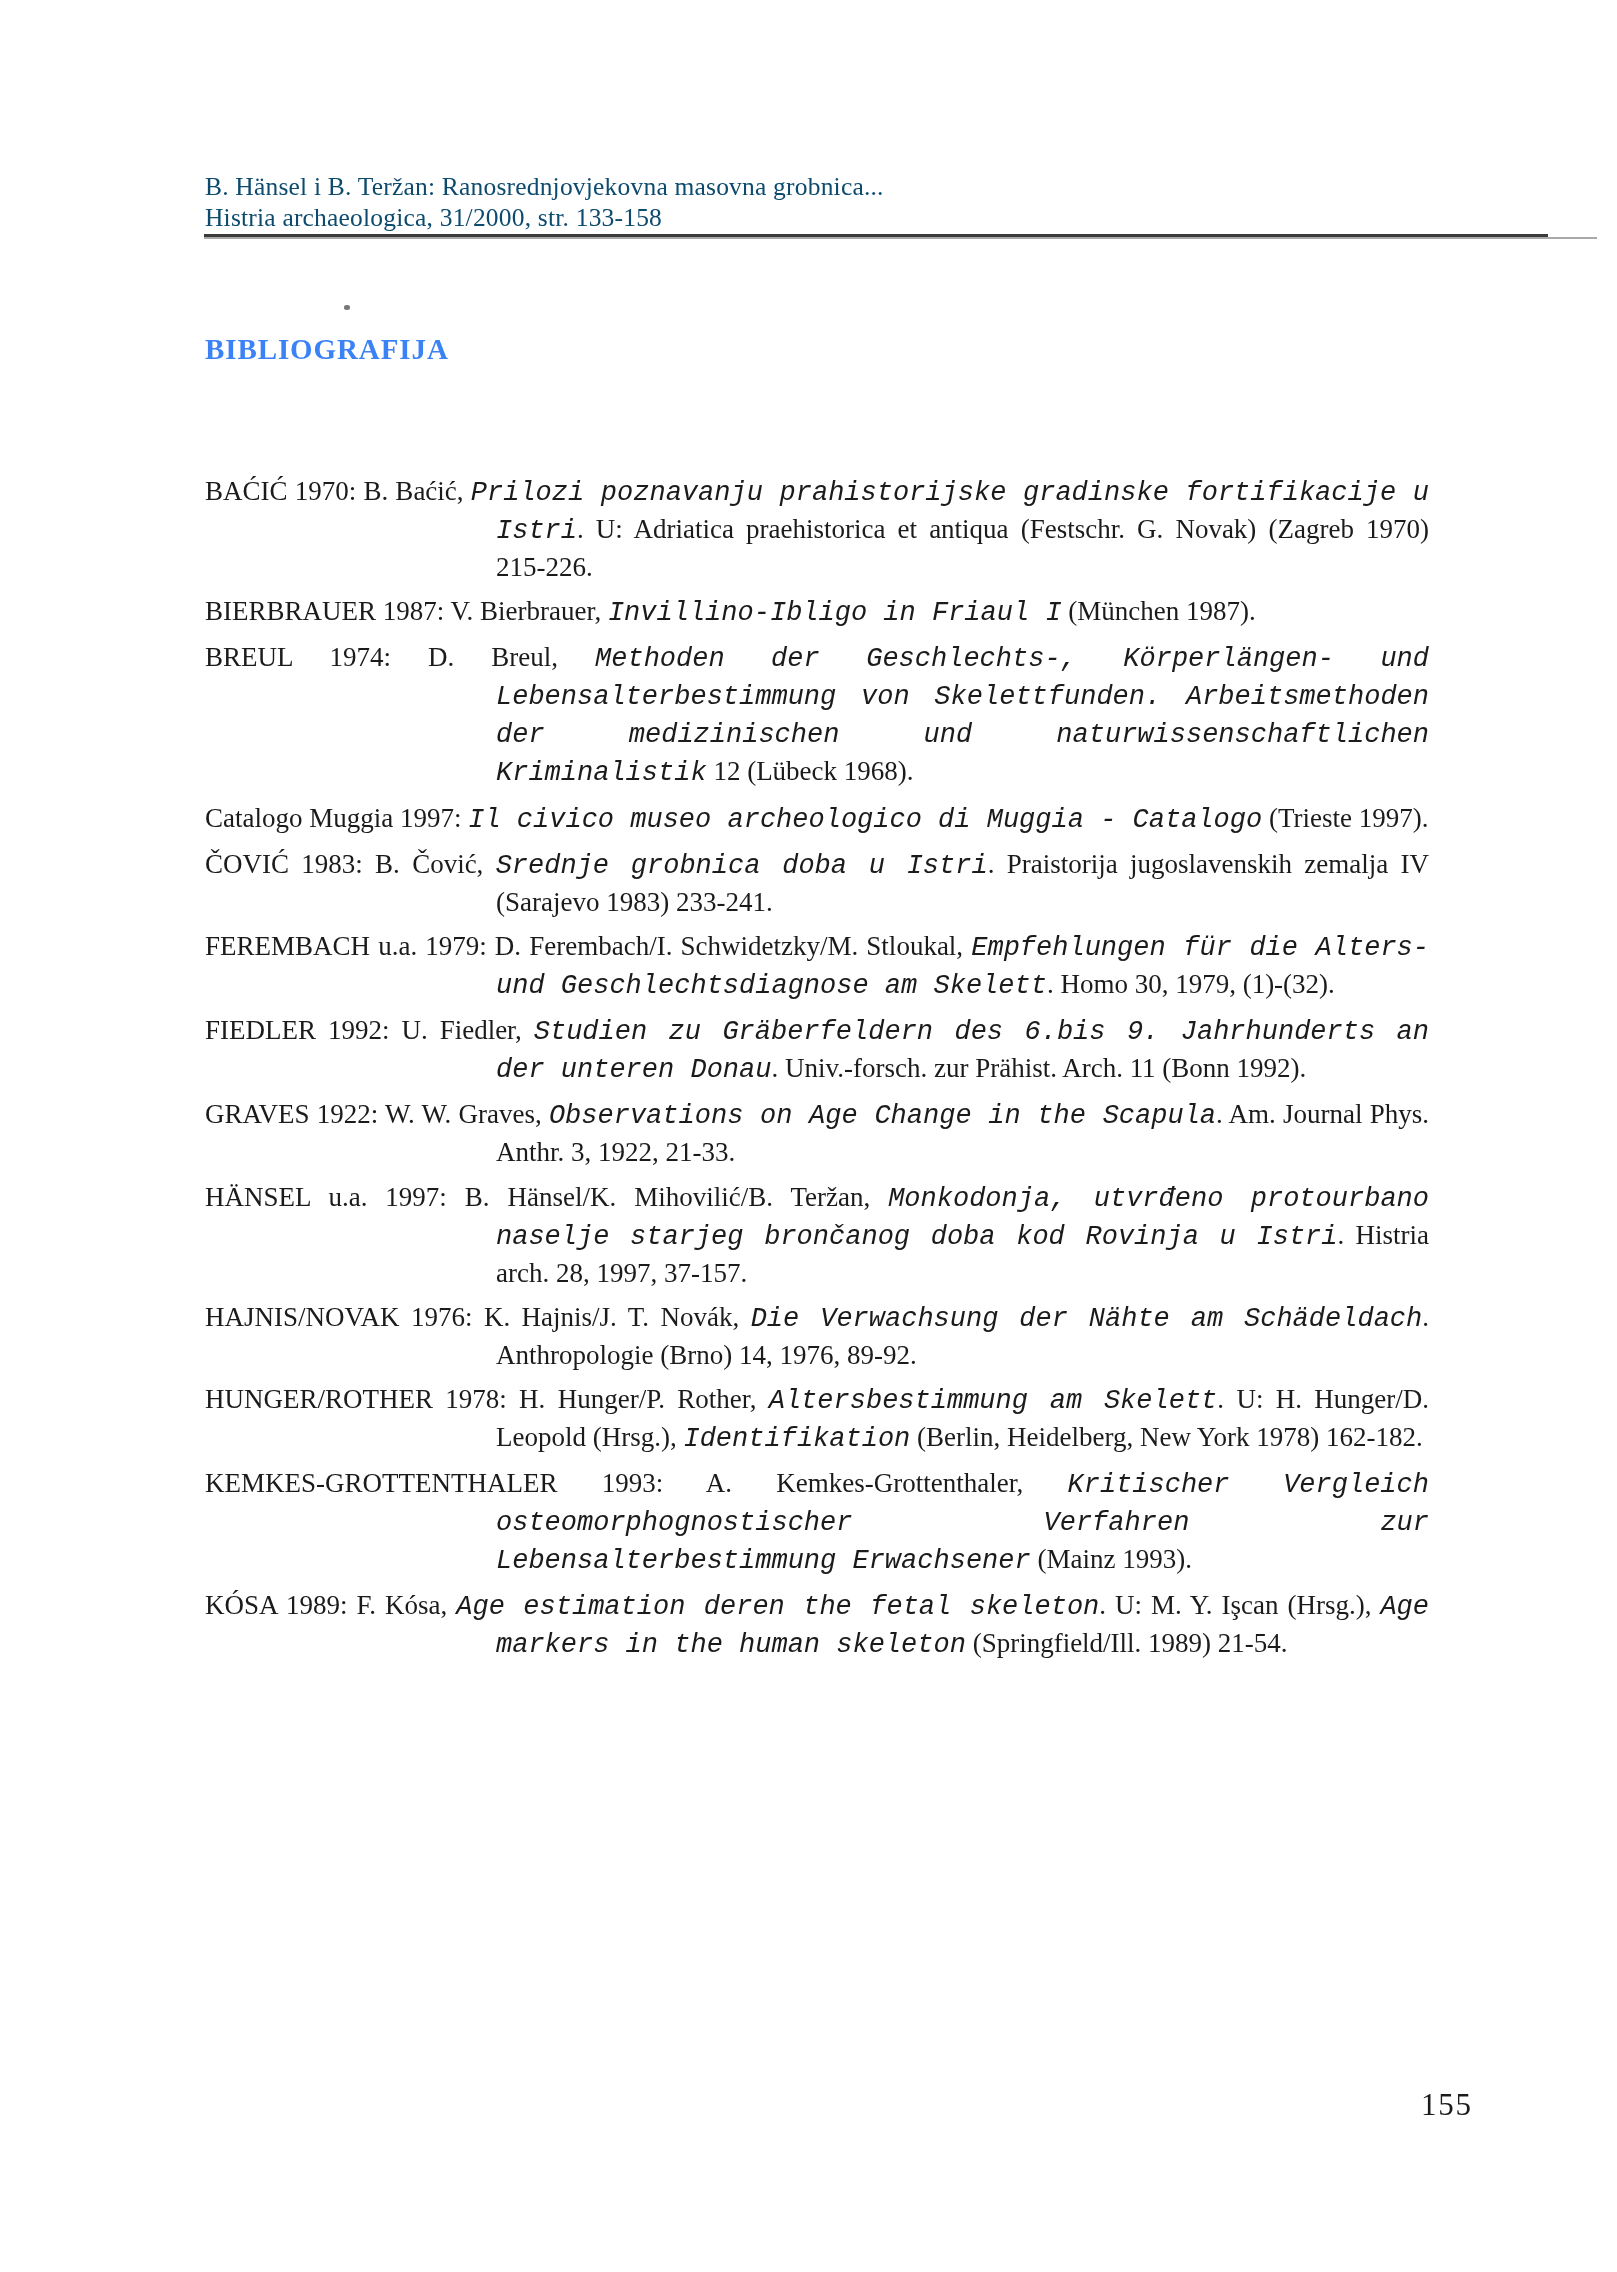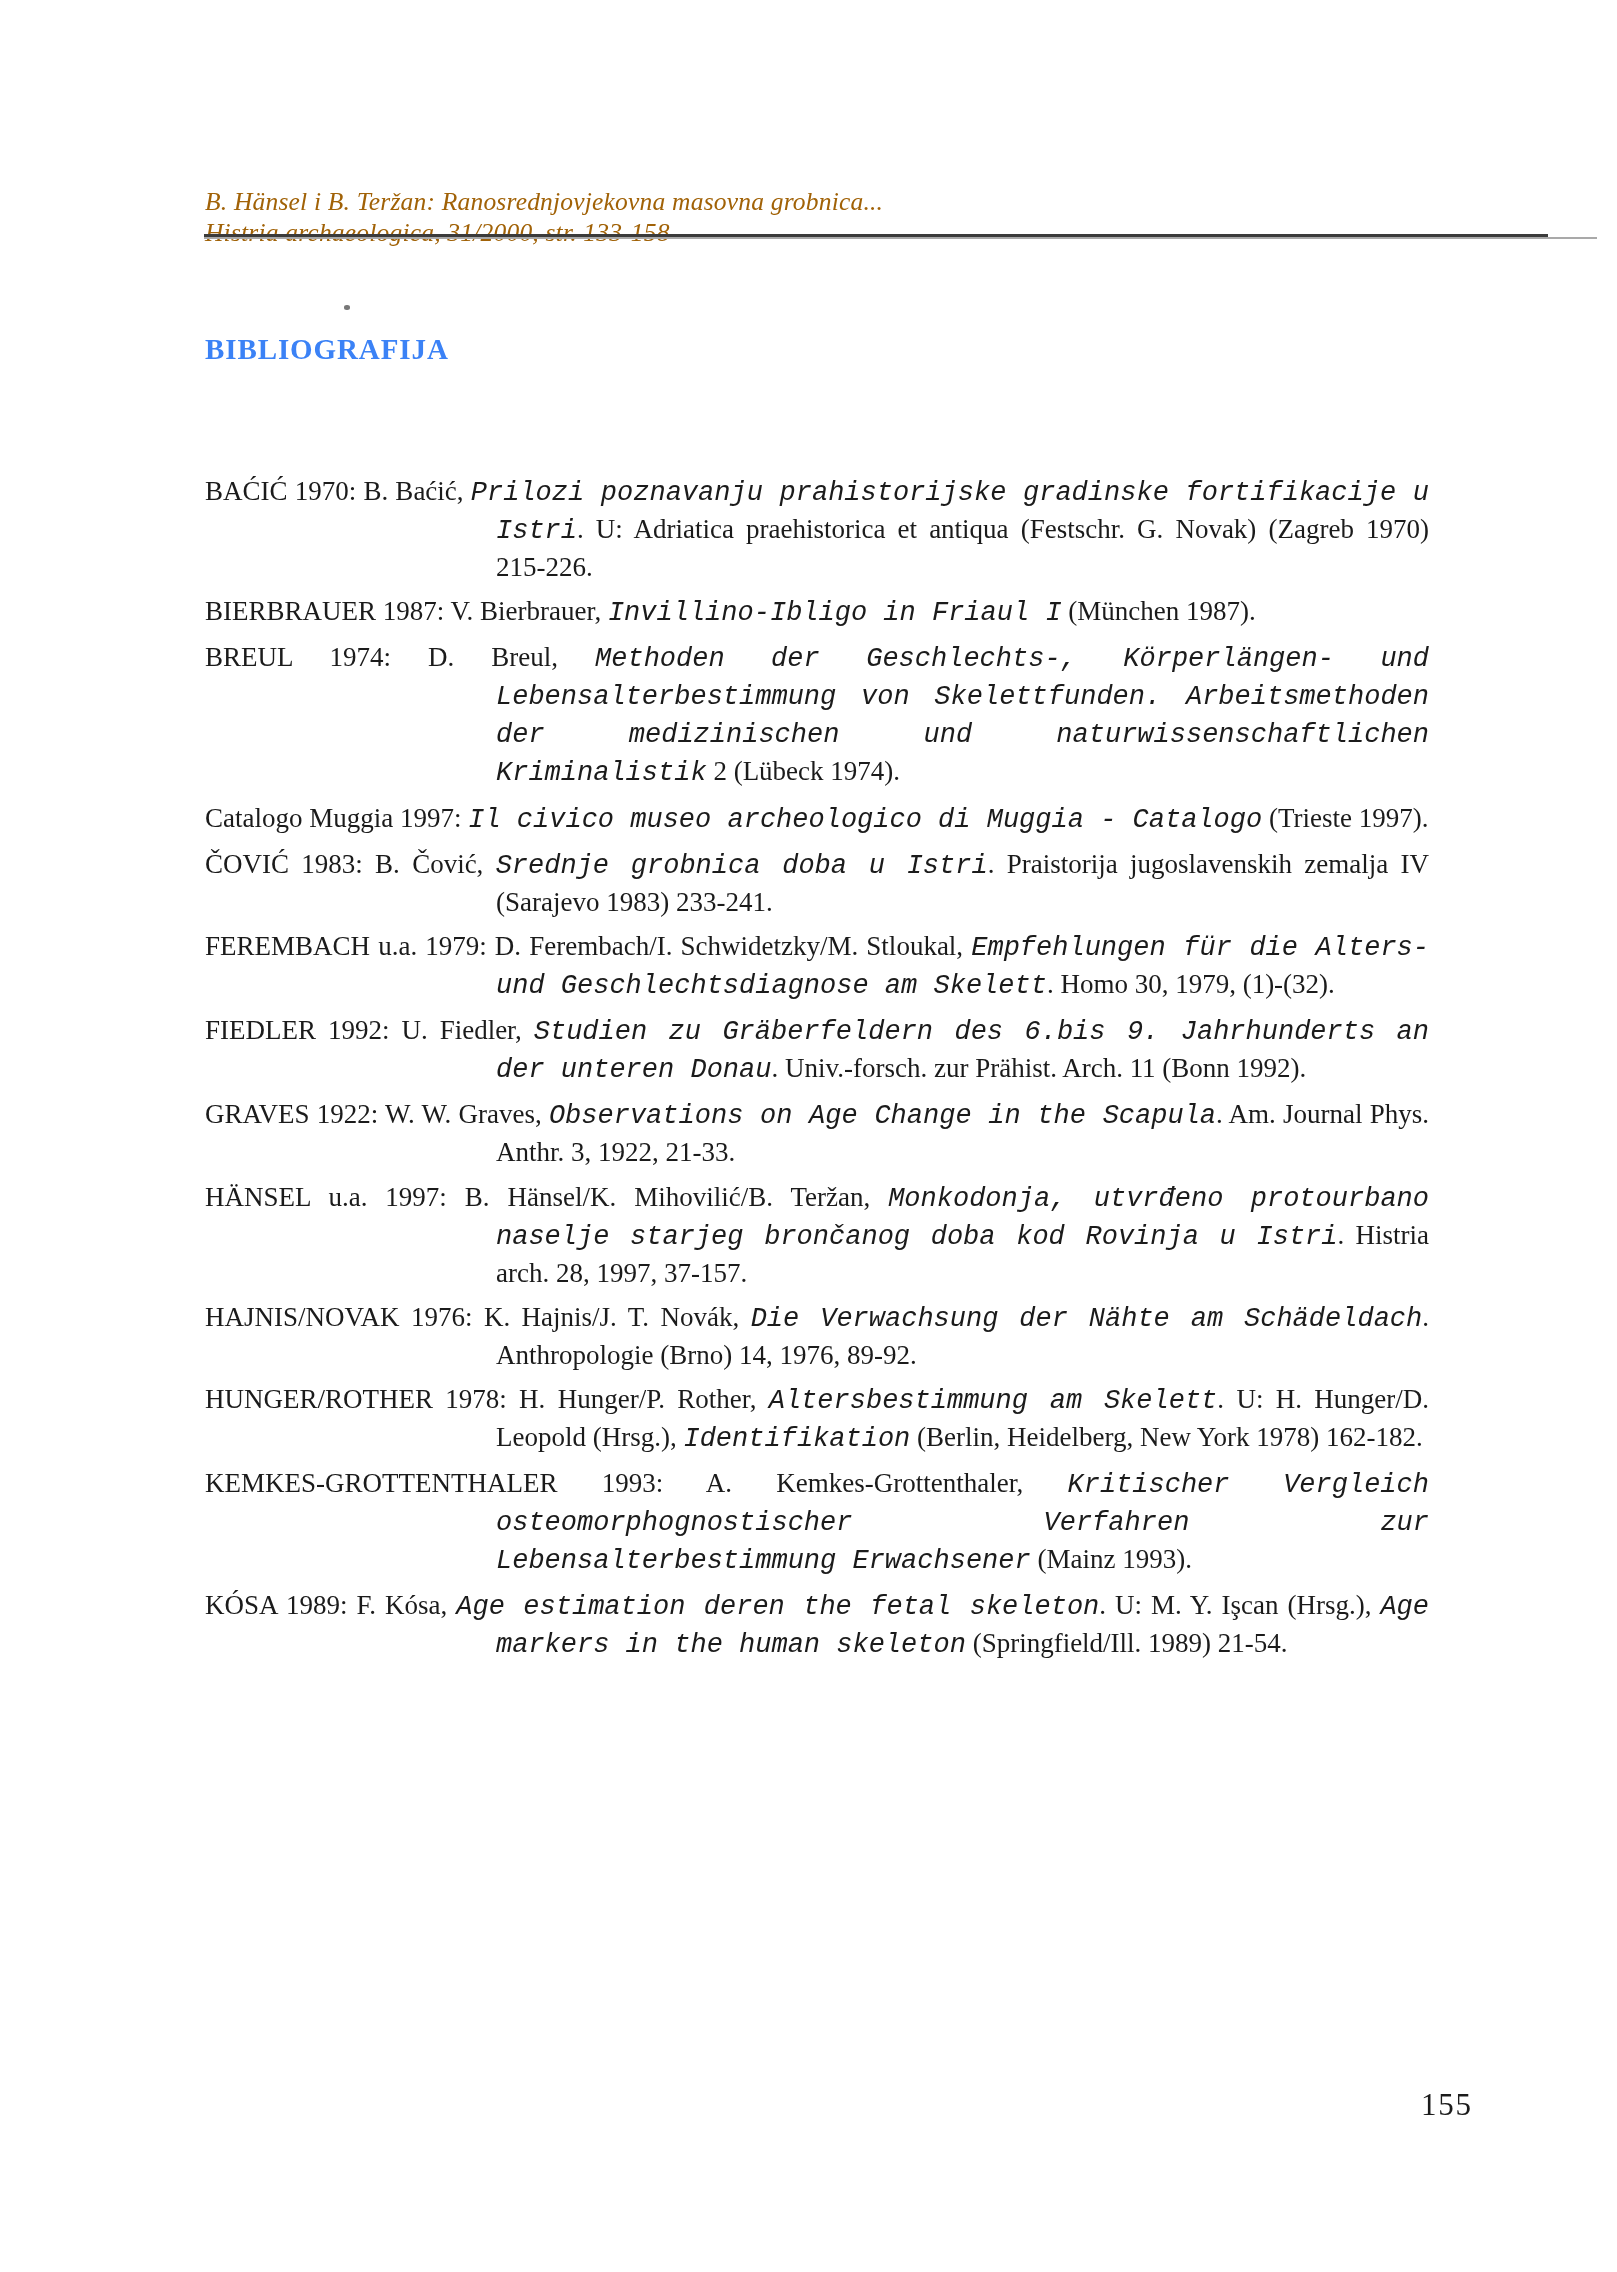--- a/index.html
+++ b/index.html
@@ -7,23 +7,23 @@
     width:1617px; height:2273px;
     background:#ffffff;
     position:relative;
     font-family:"Liberation Serif", "DejaVu Serif", serif;
     color:#1c1c1c;
     -webkit-font-smoothing:antialiased;
   }
   .page { position:absolute; inset:0; }
 
   .running-head {
-    position:absolute; left:205px; top:186px;
-    font-style:italic; font-size:25.5px; line-height:31px;
-    color:#a16207; letter-spacing:0.2px;
+    position:absolute; left:205px; top:171px;
+    font-size:25.5px; line-height:31px;
+    color:#0c4a6e; letter-spacing:0.2px;
   }
   .rule-dark {
     position:absolute; left:204px; top:234px;
     width:1344px; height:3.6px; background:#3b3b3b;
   }
   .rule-light {
     position:absolute; left:204px; top:237px;
     width:1393px; height:1.8px; background:#a9a9a9;
   }
   .speckle {
@@ -68,21 +68,21 @@
   <div class="speckle"></div>
 
   <h1 class="section-title">BIBLIOGRAFIJA</h1>
 
   <div class="entries">
 
     <p class="entry"><span>BAĆIĆ 1970: B. Baćić, </span><span class="it">Prilozi poznavanju prahistorijske gradinske fortifikacije u Istri</span><span>. U: Adriatica praehistorica et antiqua (Festschr. G. Novak) (Zagreb 1970) 215-226.</span></p>
 
     <p class="entry"><span>BIERBRAUER 1987: V. Bierbrauer, </span><span class="it">Invillino-Ibligo in Friaul I</span><span> (München 1987).</span></p>
 
-    <p class="entry"><span>BREUL 1974: D. Breul, </span><span class="it">Methoden der Geschlechts-, Körperlängen- und Lebensalterbestimmung von Skelettfunden. Arbeitsmethoden der medizinischen und naturwissenschaftlichen Kriminalistik</span><span> 2 (Lübeck 1974).</span></p>
+    <p class="entry"><span>BREUL 1974: D. Breul, </span><span class="it">Methoden der Geschlechts-, Körperlängen- und Lebensalterbestimmung von Skelettfunden. Arbeitsmethoden der medizinischen und naturwissenschaftlichen Kriminalistik</span><span> 12 (Lübeck 1968).</span></p>
 
     <p class="entry"><span>Catalogo Muggia 1997: </span><span class="it">Il civico museo archeologico di Muggia - Catalogo</span><span> (Trieste 1997).</span></p>
 
     <p class="entry"><span>ČOVIĆ 1983: B. Čović, </span><span class="it">Srednje grobnica doba u Istri</span><span>. Praistorija jugoslavenskih zemalja IV (Sarajevo 1983) 233-241.</span></p>
 
     <p class="entry"><span>FEREMBACH u.a. 1979: D. Ferembach/I. Schwidetzky/M. Stloukal, </span><span class="it">Empfehlungen für die Alters- und Geschlechtsdiagnose am Skelett</span><span>. Homo 30, 1979, (1)-(32).</span></p>
 
     <p class="entry"><span>FIEDLER 1992: U. Fiedler, </span><span class="it">Studien zu Gräberfeldern des 6.bis 9. Jahrhunderts an der unteren Donau</span><span>. Univ.-forsch. zur Prähist. Arch. 11 (Bonn 1992).</span></p>
 
     <p class="entry"><span>GRAVES 1922: W. W. Graves, </span><span class="it">Observations on Age Change in the Scapula</span><span>. Am. Journal Phys. Anthr. 3, 1922, 21-33.</span></p>

